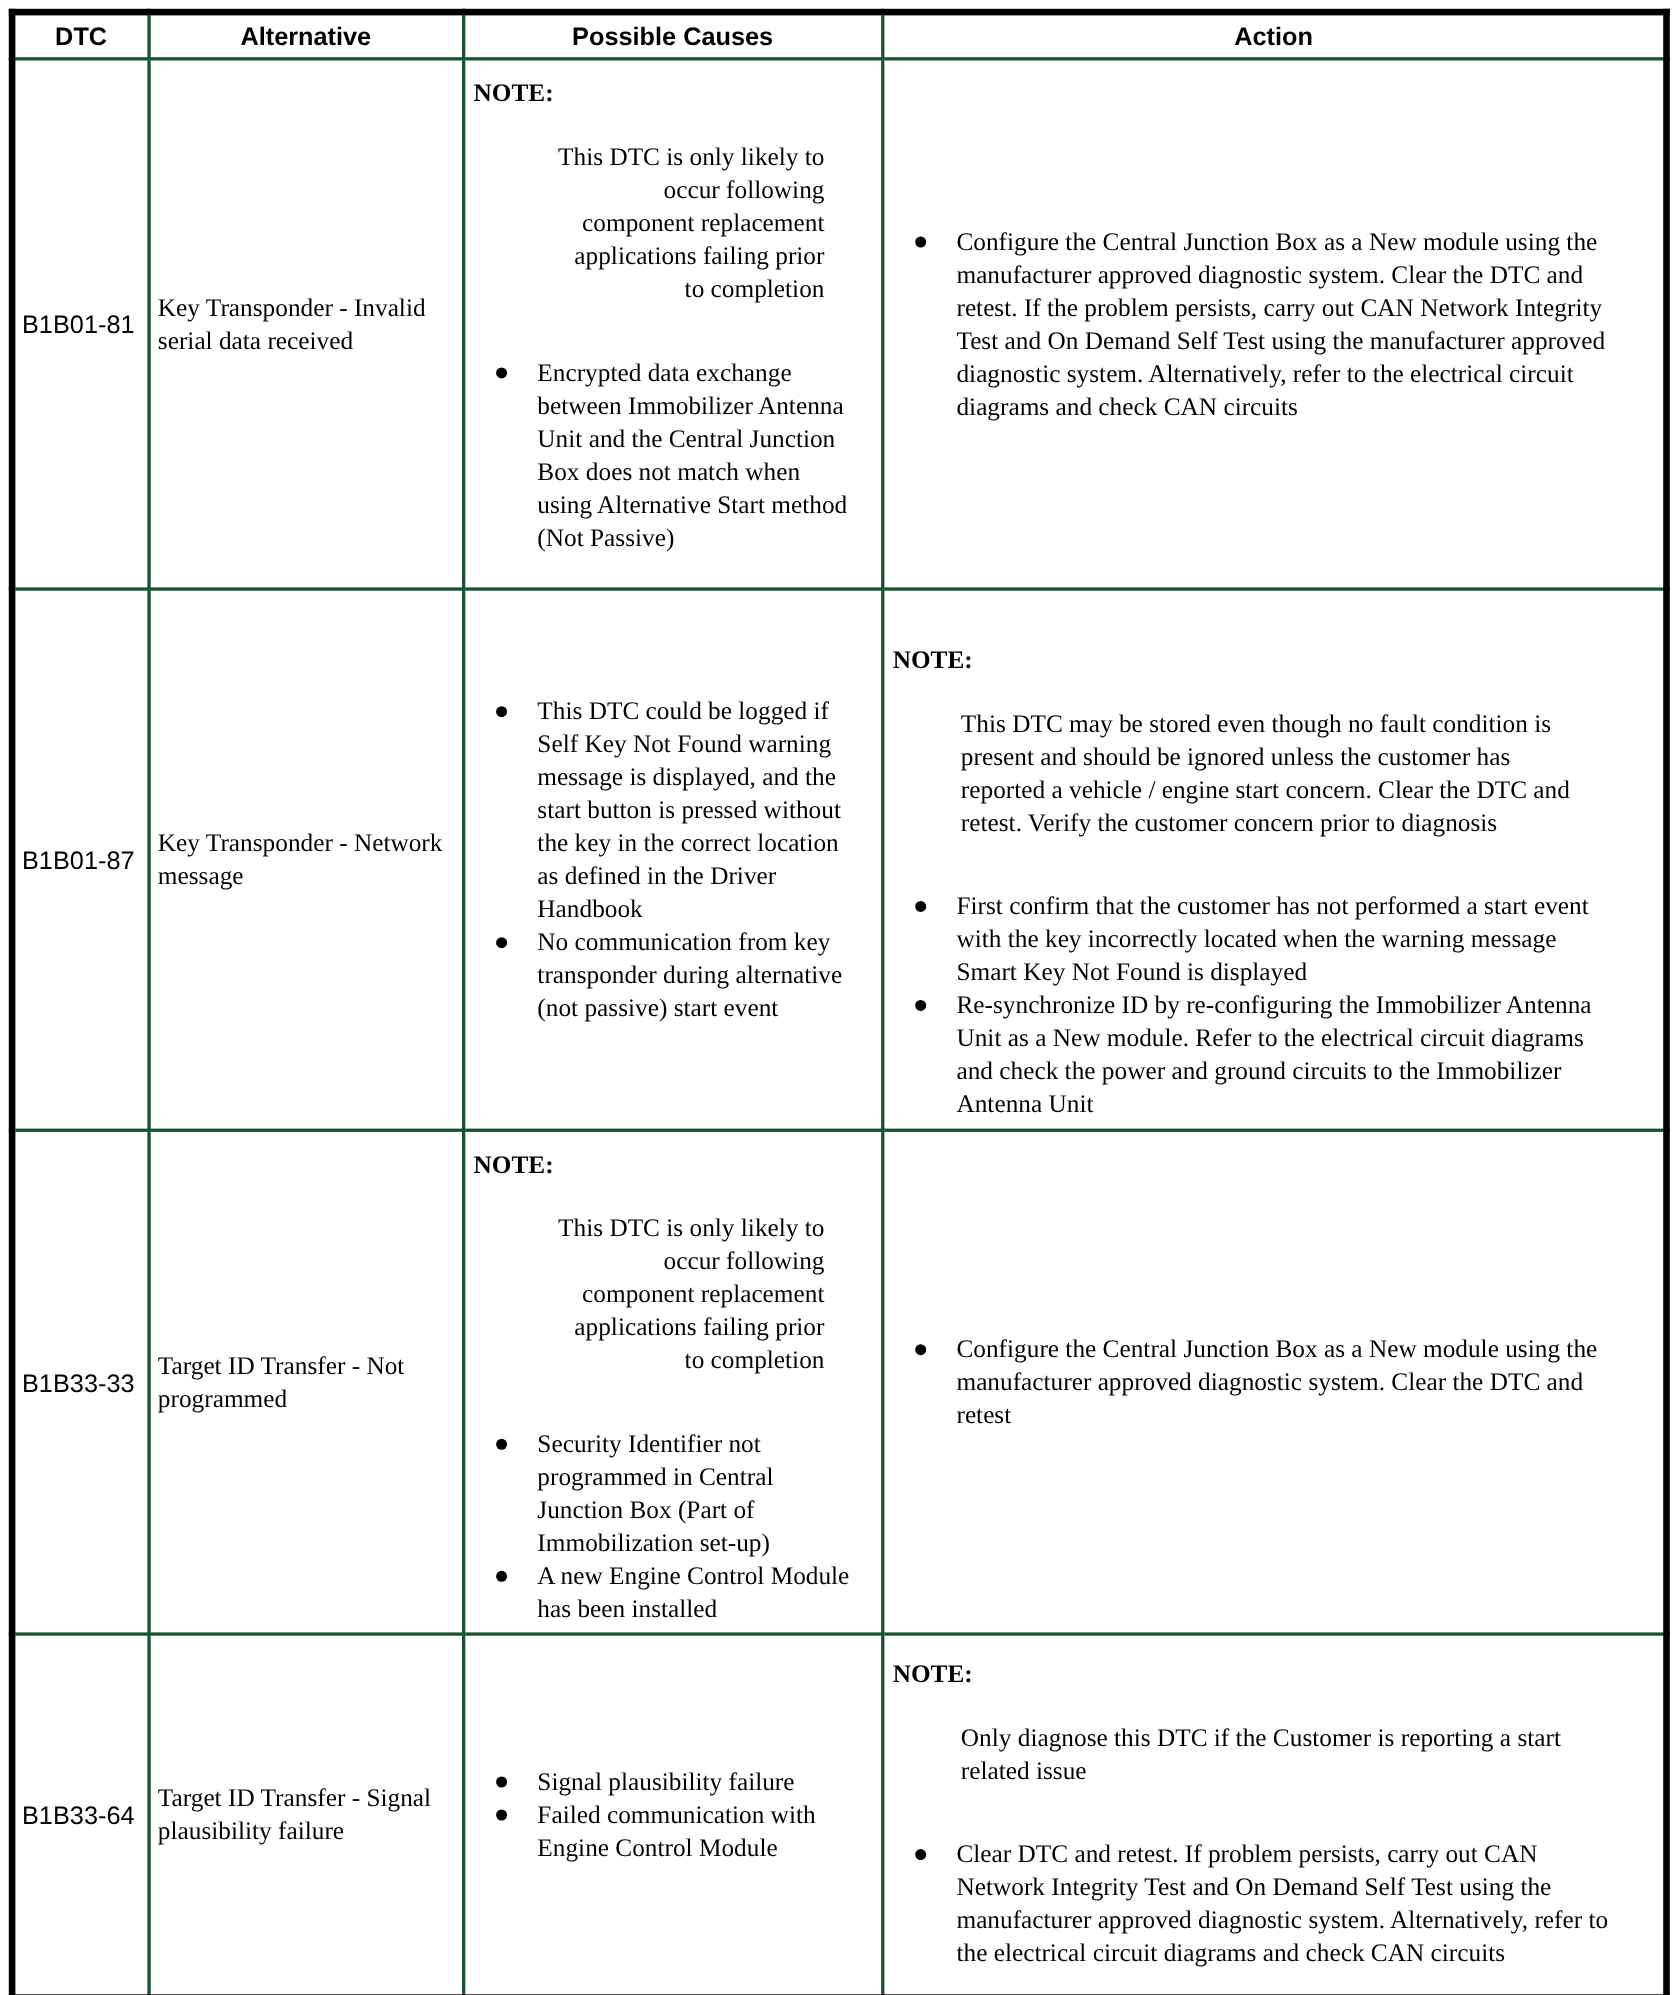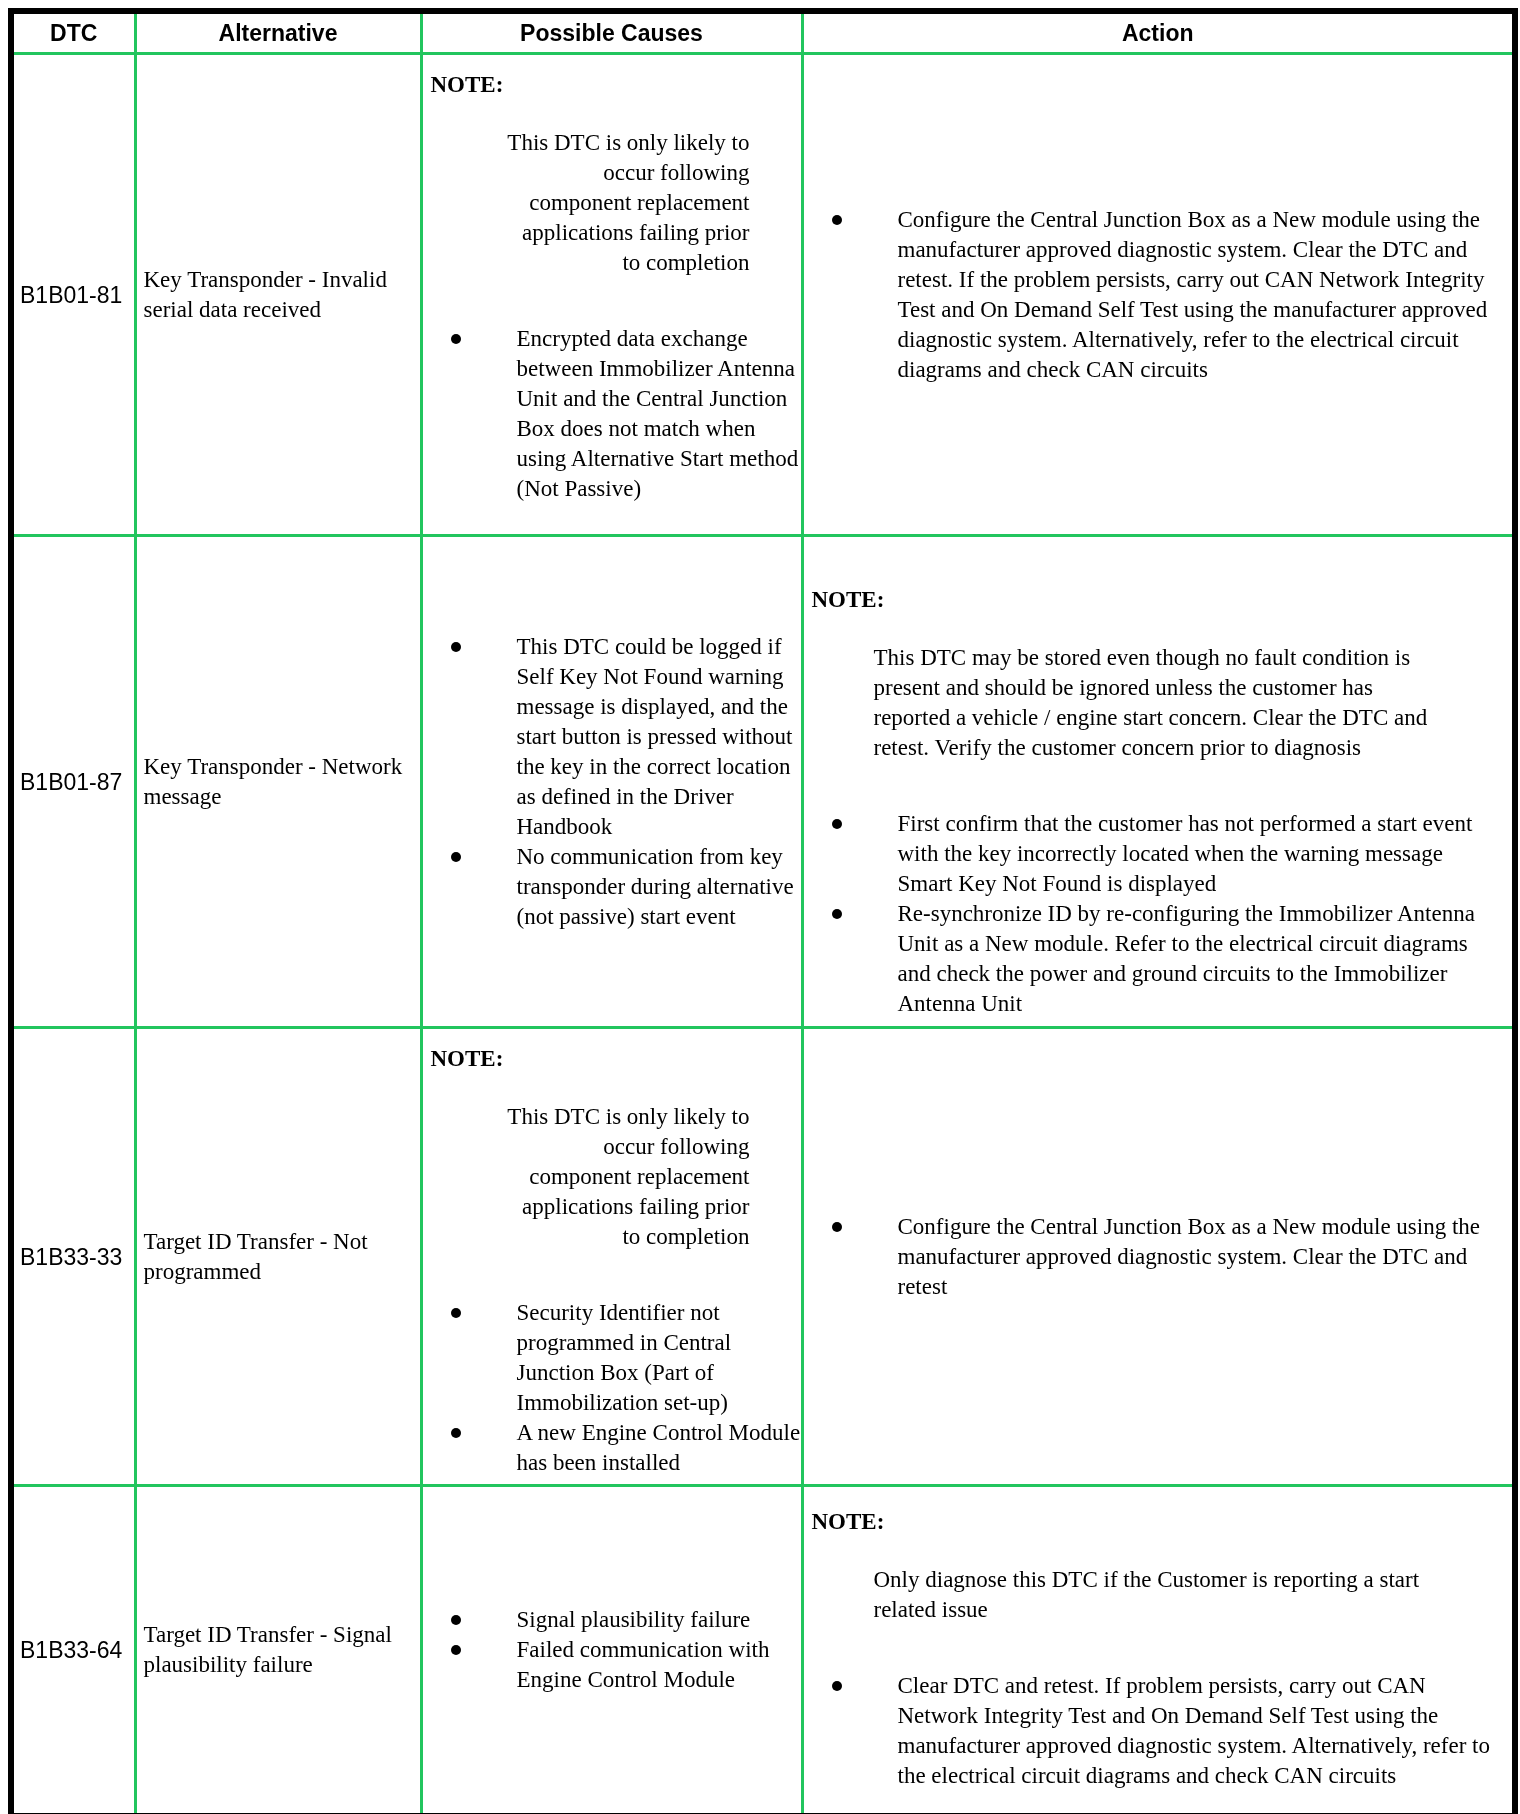--- a/index.html
+++ b/index.html
@@ -8,21 +8,21 @@
     font-family:"Liberation Sans", sans-serif;
     font-size:23px; line-height:30px; color:#000;
     position:relative; overflow:hidden;
   }
   table.dtc {
     position:absolute; left:8px; top:8px;
     width:1504px; border-collapse:collapse; table-layout:fixed;
     border:6px solid #000; background:#fff;
   }
   table.dtc th, table.dtc td {
-    border:3px solid #22c55e; padding:0; overflow:hidden;
+    border:3px solid #14532d; padding:0; overflow:hidden;
   }
   table.dtc th {
     height:38px; font-weight:bold; text-align:center;
     vertical-align:middle; font-size:23px;
   }
   col.c-dtc  { width:124px; }
   col.c-desc { width:286px; }
   col.c-causes { width:381px; }
   col.c-action { width:713px; }
 
@@ -41,21 +41,21 @@
   .rich { padding:15px 0 6px 8px;font-family:Liberation Serif, serif; }
   td.v-mid .rich { padding:0 0 0 8px; }
   tr.r2 td.action .rich { padding-top:48px; }
   tr.r4 td.action .rich { padding-top:20px; }
 
   .note-label { font-weight:bold; margin-bottom:28px; }
   .note-para  { margin-bottom:46px; }
   td.causes .note-para { margin-left:70px; width:249px;text-align:right; }
   td.action .note-para { margin-left:62px; width:556px; }
 
-  .bullet-row { display:flex; padding-left:20px;gap:28px; }
+  .bullet-row { display:flex; padding-left:20px; }
   .bullet-marker {
     width:10px; height:10px; border-radius:50%;
     background:#000; margin:10px 28px 0 0; flex:none;
   }
   td.causes .bullet-text { width:291px; }
   td.action .bullet-text { width:596px; }
 </style>
 </head>
 <body>
 

